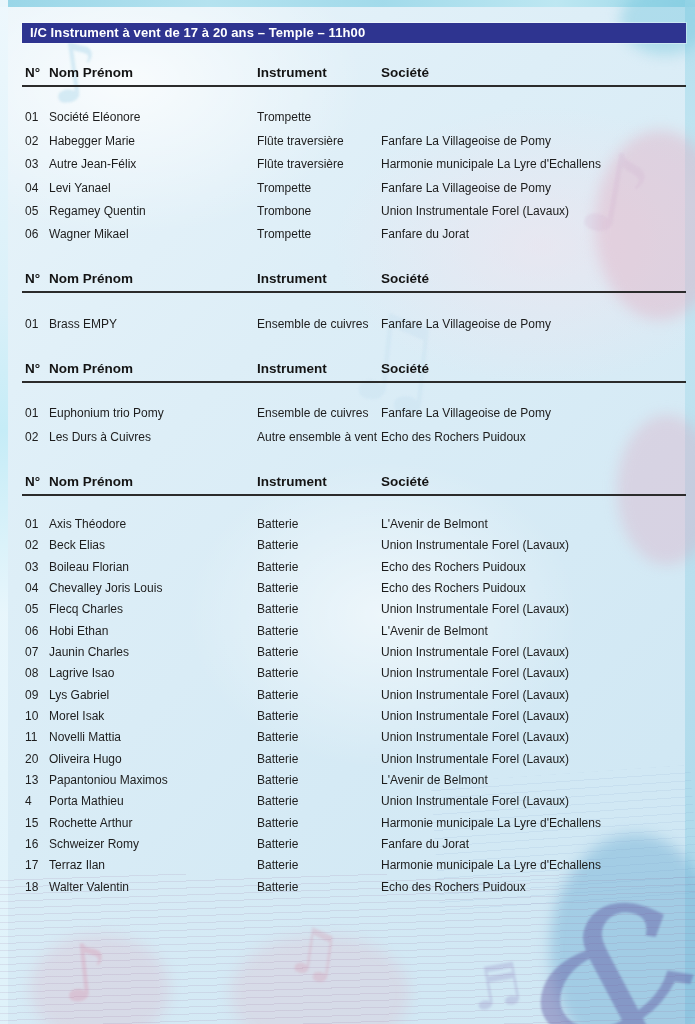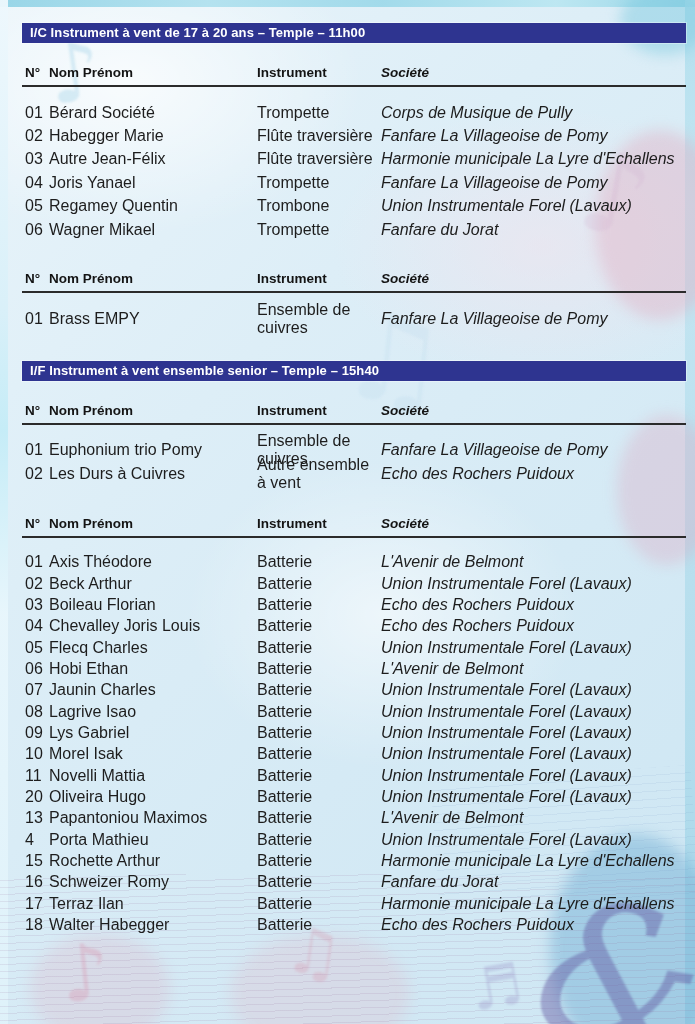--- a/index.html
+++ b/index.html
@@ -50,26 +50,26 @@
   .content { position:absolute; left:22px; top:23px; width:664px; }
   .section { margin-bottom:30px; }
   .section-bar {
     height:20px; line-height:20px; background:var(--accent,#2e3490);
     color:#ffffff; font-weight:bold; font-size:13px; padding-left:8px;
     letter-spacing:.1px; box-shadow:0 0 0 1px rgba(255,255,255,.35);
   }
   .col-row { display:flex; margin-top:22px; font-weight:bold; font-size:13.5px; color:#141414; }
   .rule { border-bottom:2px solid #2b2b2b; margin-top:5px; }
   .rows { margin-top:14px; }
-  .row { display:flex; height:23.4px; align-items:center; font-size:16px; color:#1d1d1d; }
+  .row { display:flex; height:23.4px; align-items:flex-end; font-size:12px; color:#1d1d1d; }
   .section.compact .row { height:21.35px; }
   .c-num  { width:27px;  padding-left:3px; box-sizing:border-box; flex:none; }
   .c-name { width:208px; flex:none; }
   .c-inst { width:124px; flex:none; }
-  .c-soc  { flex:1; min-width:0; white-space:nowrap;font-style:italic; }
+  .c-soc  { flex:1; min-width:0; white-space:nowrap; }
 </style>
 </head>
 <body>
 
 <div class="page">
 
   <div class="decor">
     <div class="strip-top"></div>
     <div class="strip-right"></div>
     <div class="strip-left"></div>
@@ -97,39 +97,38 @@
           <div class="col-row">
             <div class="c-num">N°</div>
             <div class="c-name">Nom Prénom</div>
             <div class="c-inst">Instrument</div>
             <div class="c-soc">Société</div>
           </div>
           <div class="rule"></div>
           <div class="rows">
             <div class="row">
               <div class="c-num">01</div>
-              <div class="c-name">Bérard Société</div>
+              <div class="c-name">Société Eléonore</div>
               <div class="c-inst">Trompette</div>
-              <div class="c-soc">Corps de Musique de Pully</div>
             </div>
             <div class="row">
               <div class="c-num">02</div>
               <div class="c-name">Habegger Marie</div>
               <div class="c-inst">Flûte traversière</div>
               <div class="c-soc">Fanfare La Villageoise de Pomy</div>
             </div>
             <div class="row">
               <div class="c-num">03</div>
               <div class="c-name">Autre Jean-Félix</div>
               <div class="c-inst">Flûte traversière</div>
               <div class="c-soc">Harmonie municipale La Lyre d'Echallens</div>
             </div>
             <div class="row">
               <div class="c-num">04</div>
-              <div class="c-name">Joris Yanael</div>
+              <div class="c-name">Levi Yanael</div>
               <div class="c-inst">Trompette</div>
               <div class="c-soc">Fanfare La Villageoise de Pomy</div>
             </div>
             <div class="row">
               <div class="c-num">05</div>
               <div class="c-name">Regamey Quentin</div>
               <div class="c-inst">Trombone</div>
               <div class="c-soc">Union Instrumentale Forel (Lavaux)</div>
             </div>
             <div class="row">
@@ -151,21 +150,20 @@
           <div class="rows">
             <div class="row">
               <div class="c-num">01</div>
               <div class="c-name">Brass EMPY</div>
               <div class="c-inst">Ensemble de cuivres</div>
               <div class="c-soc">Fanfare La Villageoise de Pomy</div>
             </div>
           </div>
         </section>
         <section class="section">
-          <div class="section-bar">I/F Instrument à vent ensemble senior – Temple – 15h40</div>
           <div class="col-row">
             <div class="c-num">N°</div>
             <div class="c-name">Nom Prénom</div>
             <div class="c-inst">Instrument</div>
             <div class="c-soc">Société</div>
           </div>
           <div class="rule"></div>
           <div class="rows">
             <div class="row">
               <div class="c-num">01</div>
@@ -191,21 +189,21 @@
           <div class="rule"></div>
           <div class="rows">
             <div class="row">
               <div class="c-num">01</div>
               <div class="c-name">Axis Théodore</div>
               <div class="c-inst">Batterie</div>
               <div class="c-soc">L'Avenir de Belmont</div>
             </div>
             <div class="row">
               <div class="c-num">02</div>
-              <div class="c-name">Beck Arthur</div>
+              <div class="c-name">Beck Elias</div>
               <div class="c-inst">Batterie</div>
               <div class="c-soc">Union Instrumentale Forel (Lavaux)</div>
             </div>
             <div class="row">
               <div class="c-num">03</div>
               <div class="c-name">Boileau Florian</div>
               <div class="c-inst">Batterie</div>
               <div class="c-soc">Echo des Rochers Puidoux</div>
             </div>
             <div class="row">
@@ -287,21 +285,21 @@
               <div class="c-soc">Fanfare du Jorat</div>
             </div>
             <div class="row">
               <div class="c-num">17</div>
               <div class="c-name">Terraz Ilan</div>
               <div class="c-inst">Batterie</div>
               <div class="c-soc">Harmonie municipale La Lyre d'Echallens</div>
             </div>
             <div class="row">
               <div class="c-num">18</div>
-              <div class="c-name">Walter Habegger</div>
+              <div class="c-name">Walter Valentin</div>
               <div class="c-inst">Batterie</div>
               <div class="c-soc">Echo des Rochers Puidoux</div>
             </div>
           </div>
         </section>
       </div>
   </main>
 
 </div>
 

